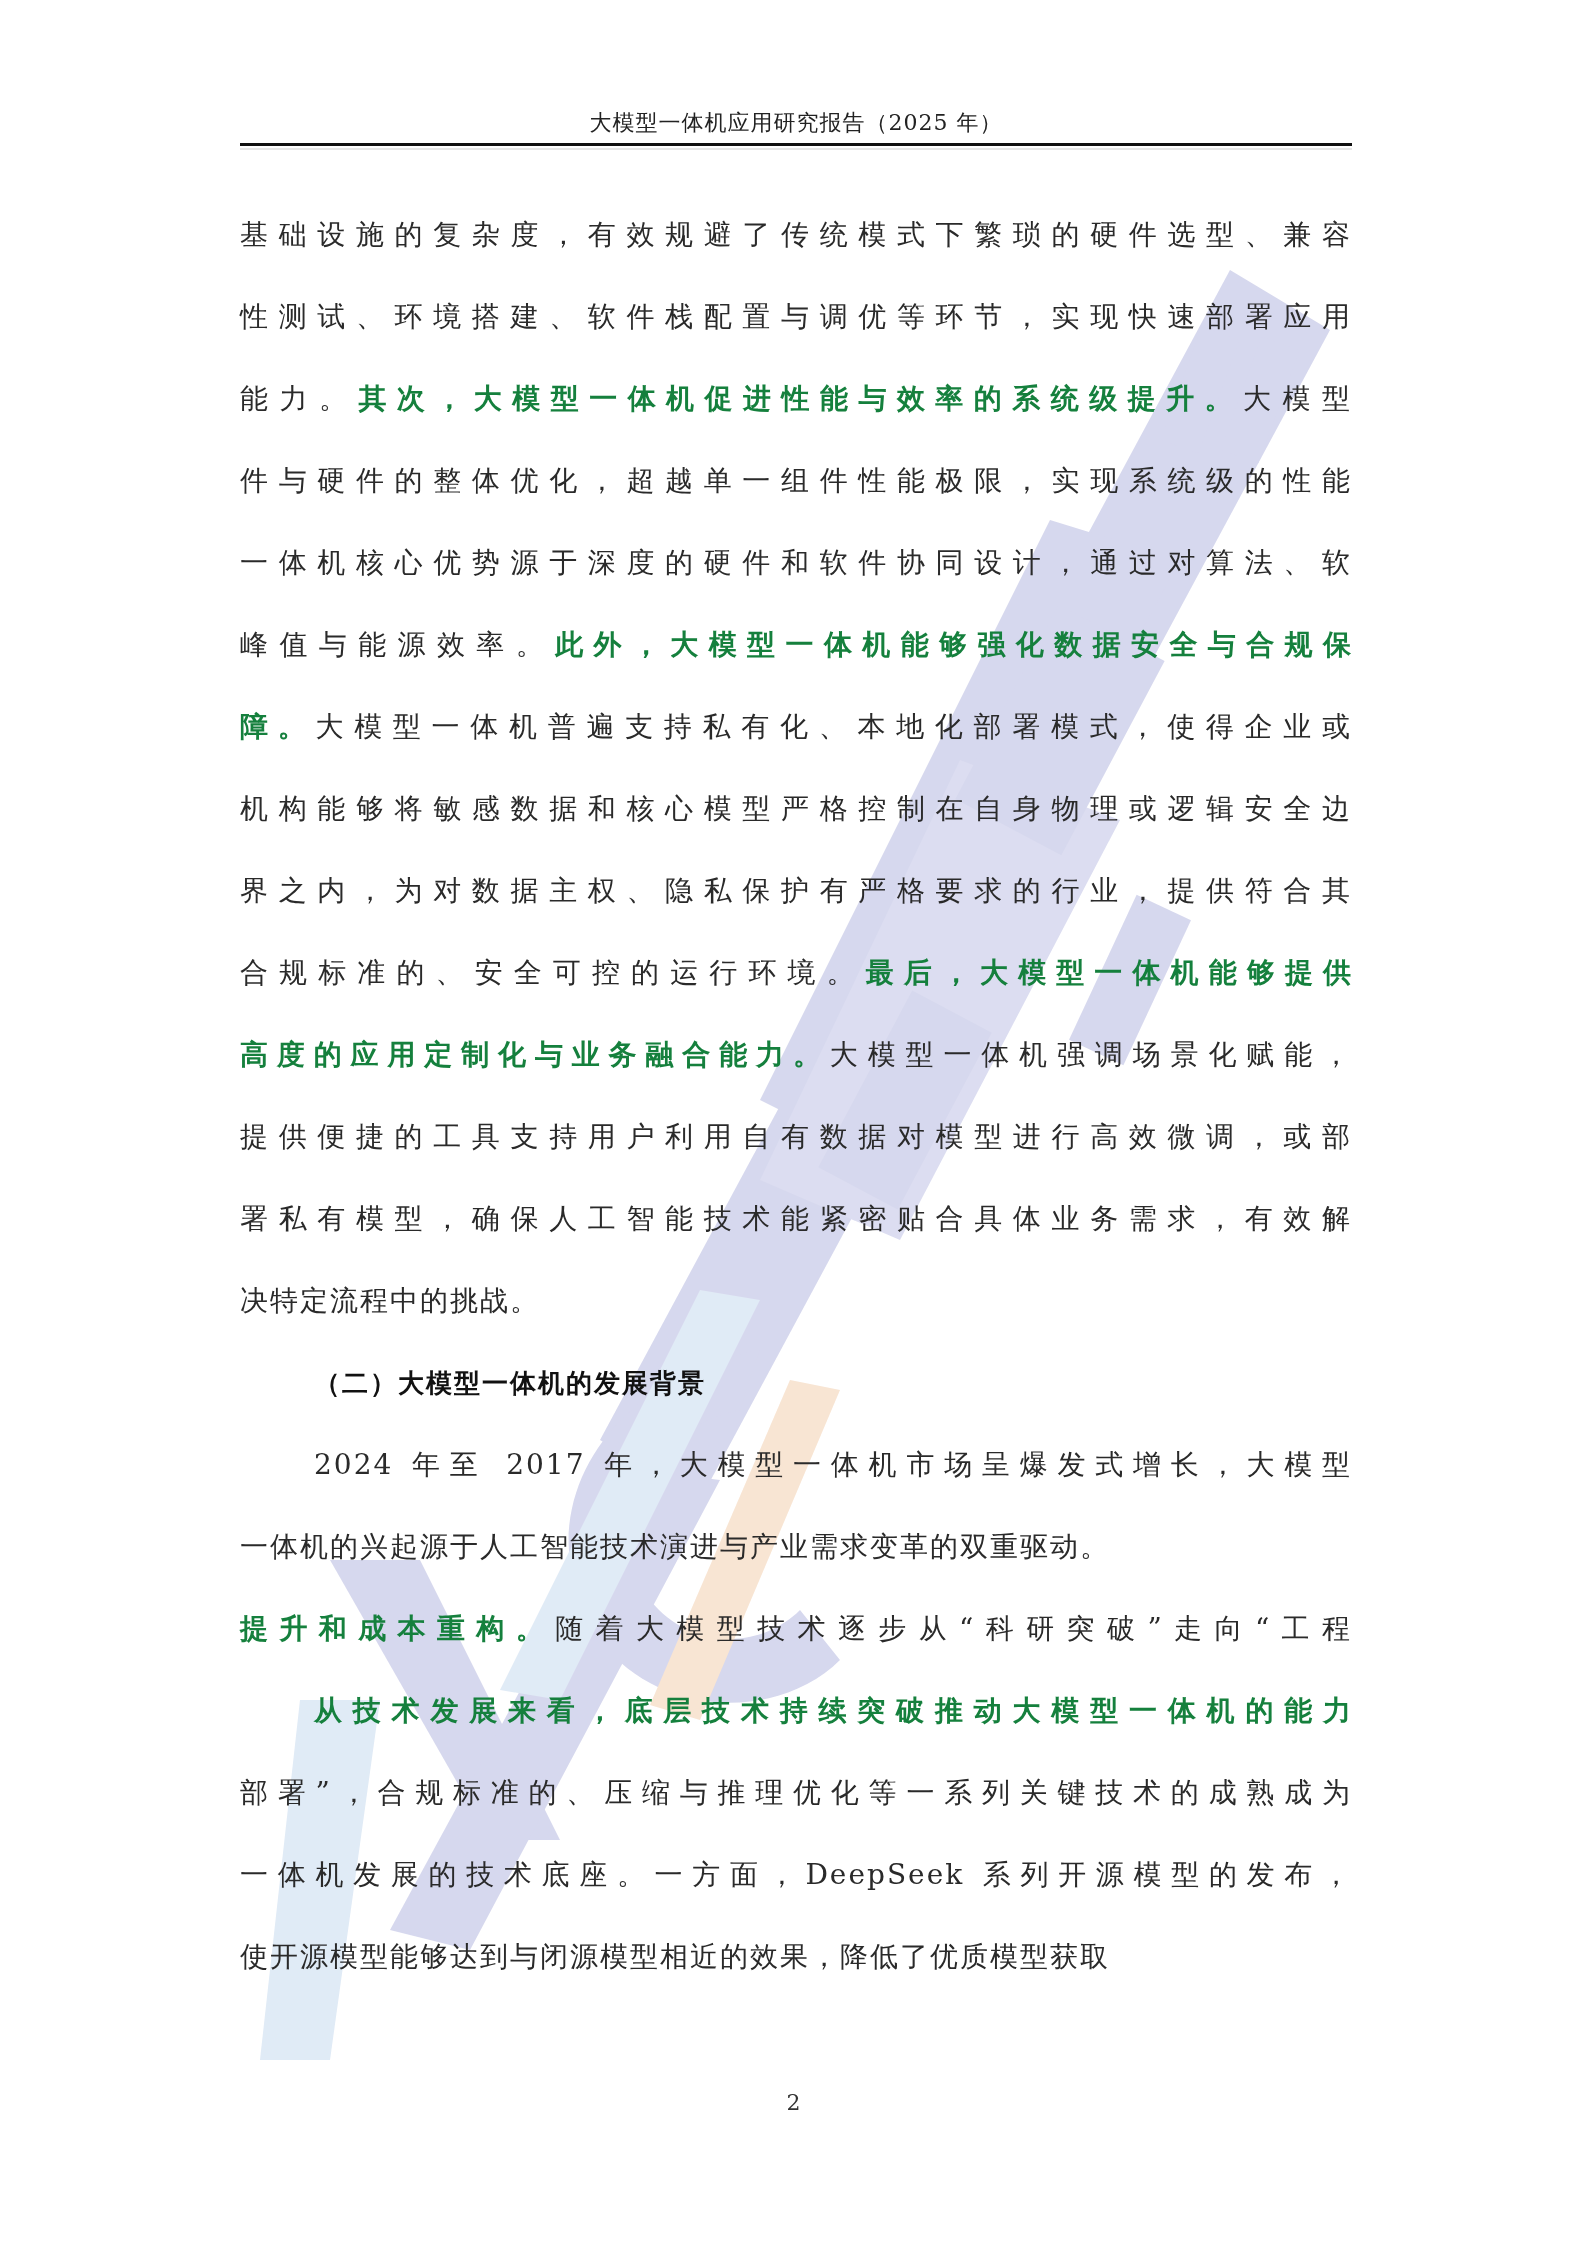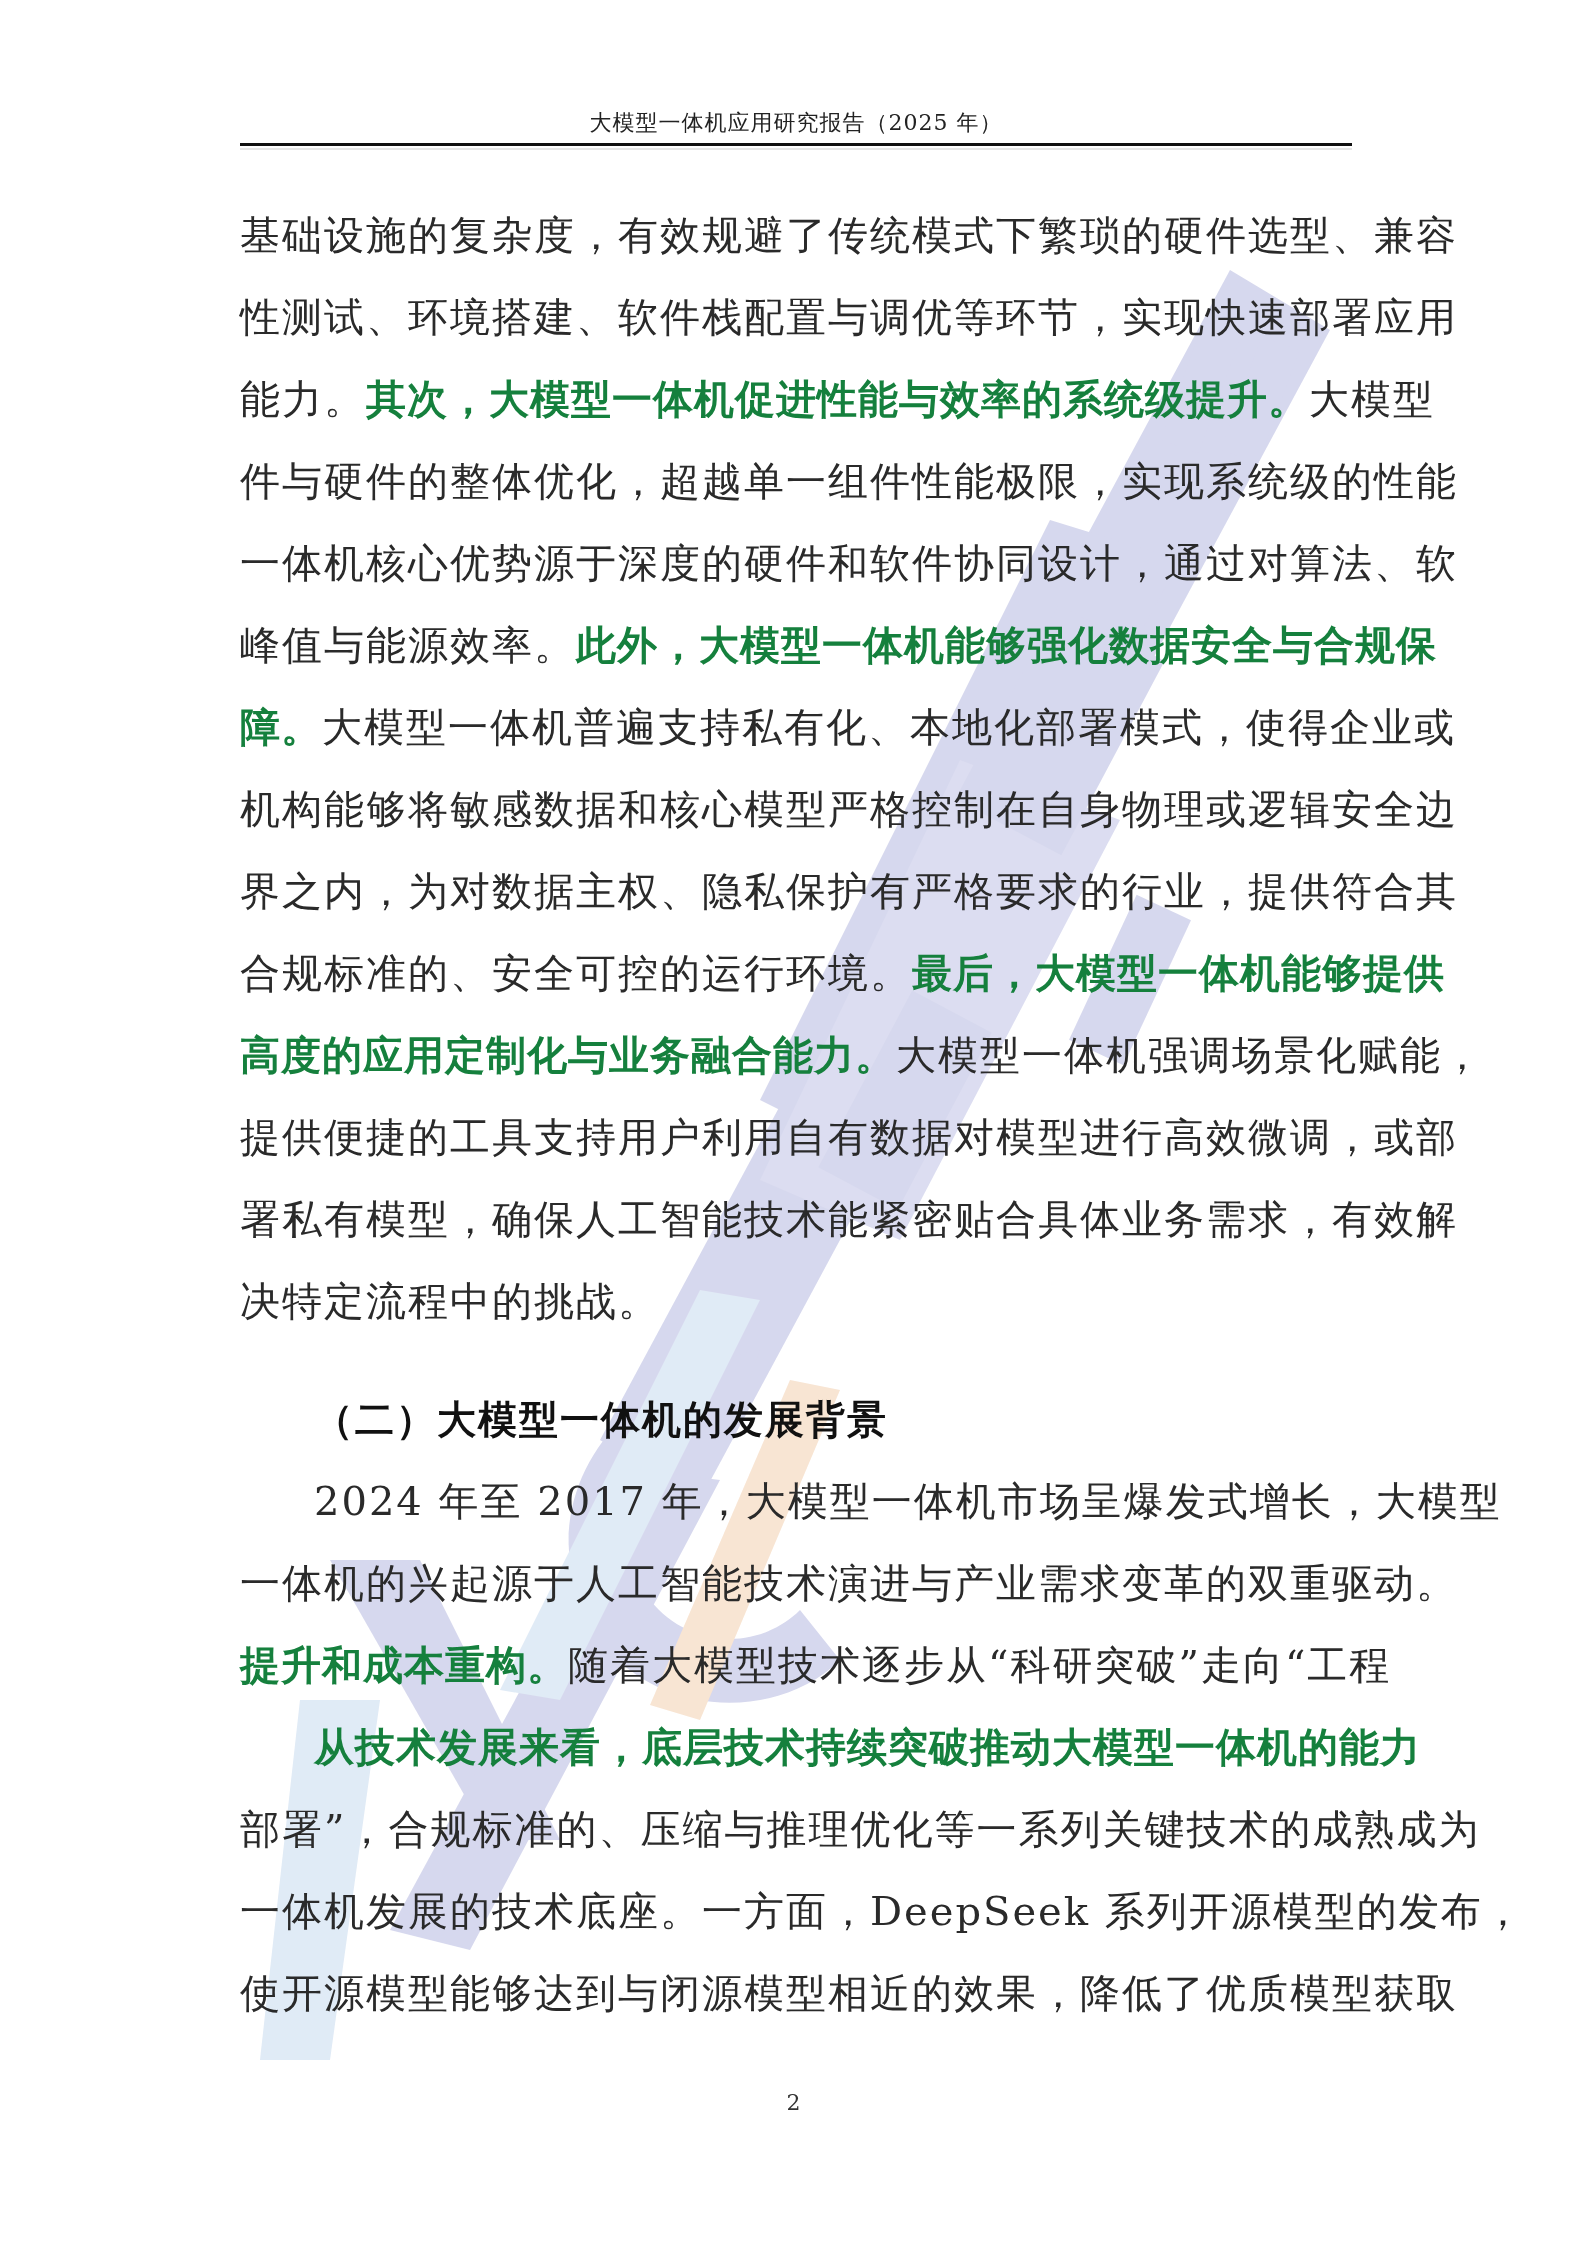--- a/index.html
+++ b/index.html
@@ -63,44 +63,43 @@
   .body-text {
     position: absolute;
     left: 240px;
     top: 205px;
     width: 1112px;
     z-index: 2;
   }
   .line {
     height: 82px;
     line-height: 60px;
-    font-size: 40px;
+    font-size: 28px;
     white-space: nowrap;
     text-align: justify;
     text-align-last: justify;
     letter-spacing: 2px;
     color: #2a2a2a;
   }
   .line.last { text-align-last: left; }
   .line.indent { padding-left: 74px; }
   .b {
     font-family: "DejaVu Sans", "Liberation Sans", sans-serif;
     font-weight: bold;
     color: #15803d;
     letter-spacing: 1px;
   }
   .heading {
     height: 82px;
     line-height: 60px;
-    font-size: 39px;
+    font-size: 26px;
     font-weight: bold;
     padding-left: 74px;
     color: #111;
     letter-spacing: 2px;
-    margin-top: 36px;
   }
   .page-number {
     position: absolute;
     left: 0;
     width: 1587px;
     top: 2090px;
     text-align: center;
     font-size: 22px;
     color: #333;
     z-index: 2;

